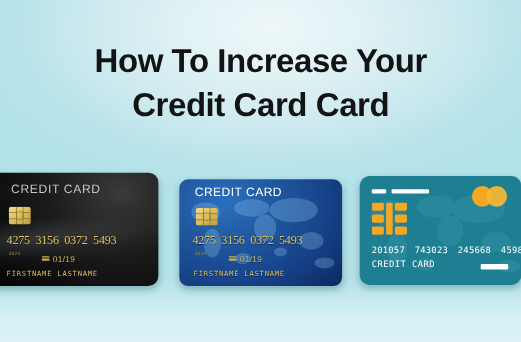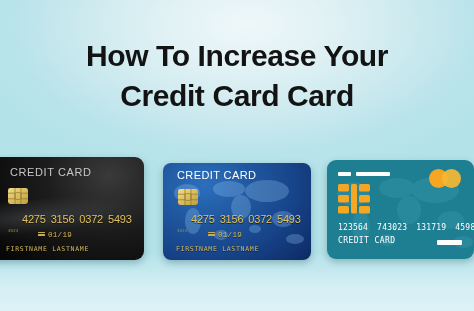--- a/index.html
+++ b/index.html
@@ -173,32 +173,31 @@
   #card-blue .map {
     position: absolute; inset: 0;
     opacity: .30;
   }
 
   
   .chip { position: absolute; width: 20px; height: 16px; }
   .pan {
     position: absolute;
     color: #e0c15d;
-    font-family: Liberation Sans, sans-serif;
+    font-family: Liberation Serif, serif;
     font-size: 11px;
     letter-spacing: -0.2px;
     white-space: nowrap;
     text-shadow: 0 1px 0 rgba(0,0,0,.55);
-    margin-left: 16px;
   }
   .pan span { margin-right: 5px; }
   .exp {
     position: absolute;
     color: #d8bb5c;
-    font-family: Liberation Mono, monospace;
+    font-family: Liberation Sans, sans-serif;
     font-size: 7.5px;
     letter-spacing: 0.3px;
     text-shadow: 0 1px 0 rgba(0,0,0,.5);
   }
   .tiny {
     position: absolute;
     color: #a08c3e;
     font-family: "DejaVu Sans Mono", monospace;
     font-size: 4px;
     letter-spacing: 0.2px;
@@ -349,21 +348,21 @@
           <rect x="0" y="22" width="11" height="7.5" rx="1.6"></rect>
           <rect x="13" y="0" width="6" height="29.5" rx="1.6"></rect>
           <rect x="21" y="0" width="11" height="7.5" rx="1.6"></rect>
           <rect x="21" y="11" width="11" height="7.5" rx="1.6"></rect>
           <rect x="21" y="22" width="11" height="7.5" rx="1.6"></rect>
         </g>
       </svg>
     </span>
 
     <div class="pan2">
-      <span>123564</span><span>743023</span><span>131719</span><span>459863</span>
+      <span>201057</span><span>743023</span><span>245668</span><span>459863</span>
     </div>
 
     <div class="label2">CREDIT CARD</div>
 
     <div class="bar-c"></div>
   </div>
 
 </div>
 
 </body></html>

